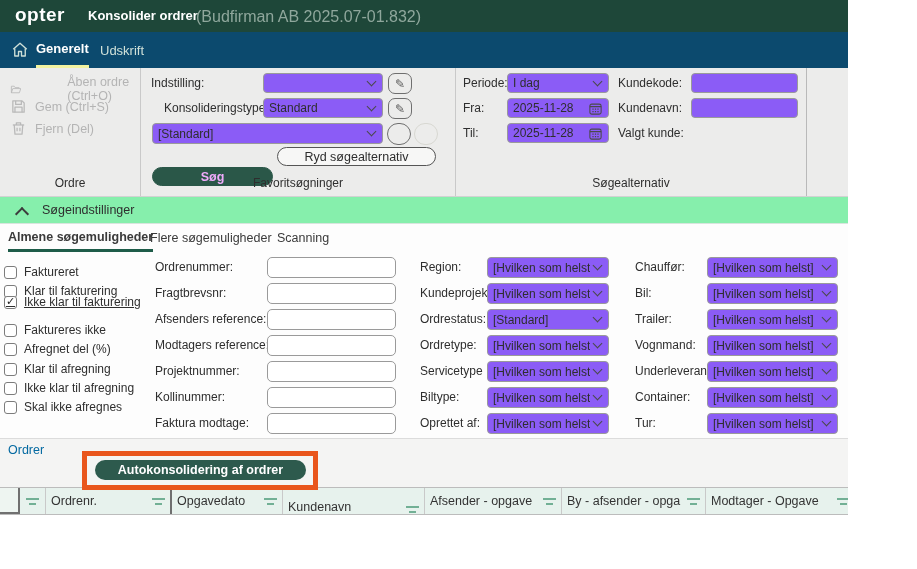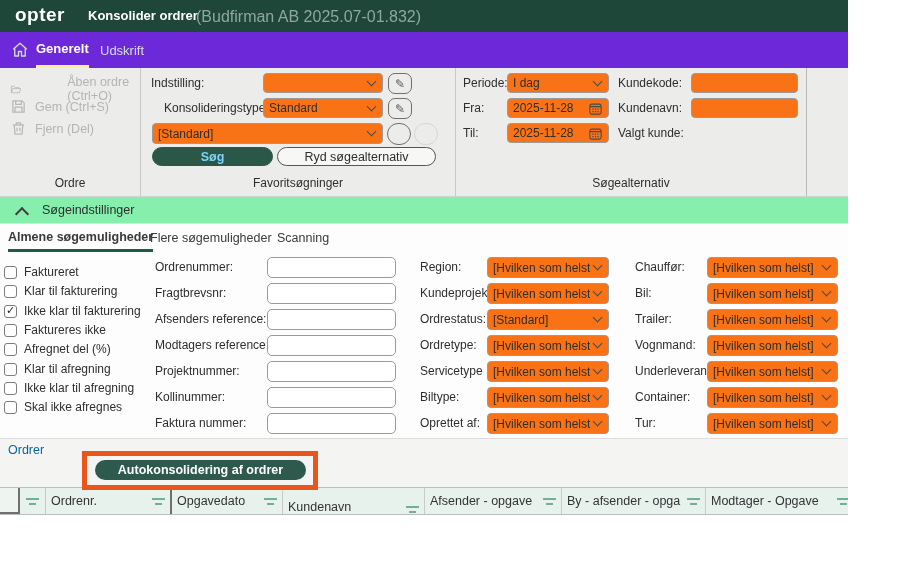--- a/index.html
+++ b/index.html
@@ -7,48 +7,48 @@
   body { font-family:"Liberation Sans", sans-serif; font-size:12px; color:#2e2e2e; }
   .app { position:relative; width:848px; height:569px; background:#fff; overflow:hidden; }
 
   
   .titlebar { position:absolute; left:0; top:0; width:917px; height:32px; background:#1e4739; }
   .logo { position:absolute; left:15px; top:4px; color:#fff; font-weight:bold; font-size:19px; letter-spacing:.5px; }
   .tb-title { position:absolute; left:88px; top:8px; color:#fff; font-weight:bold; font-size:13px; }
   .tb-sub { position:absolute; left:196px; top:8px; color:#8fa79c; font-size:16px; }
 
   
-  .tabbar { position:absolute; left:0; top:32px; width:917px; height:36px; background:#6d28d9; }
+  .tabbar { position:absolute; left:0; top:32px; width:917px; height:36px; background:#0c4a6e; }
   .home-ic { position:absolute; left:11px; top:9px; width:18px; height:18px; }
   .main-tab { position:absolute; top:0; height:36px; display:flex; align-items:center; color:#cfe0d8; font-size:13px; cursor:pointer; }
   .main-tab.active { color:#fff; font-weight:bold; border-bottom:3px solid #f2f2a0; }
 
   
   .toolbar { position:absolute; left:0; top:68px; width:917px; height:129px; background:#ececeb; border-bottom:1px solid #d2d2d2; }
   .panel { position:absolute; top:0; height:128px; }
   .panel-ordre   { left:0; width:141px; border-right:1px solid #c9c9c9; }
   .panel-favorit { left:141px; width:315px; border-right:1px solid #c9c9c9; }
   .panel-soge    { left:456px; width:351px; border-right:1px solid #b9b9b9; }
   .panel-footer { position:absolute; left:0; right:0; top:108px; text-align:center; color:#2e2e2e; font-size:12px; }
   .menu-item { position:absolute; left:10px; display:flex; align-items:center; gap:8px; color:#b4b4b4; font-size:12.5px; }
   .menu-item svg { width:17px; height:17px; }
   .frm-label { position:absolute; height:20px; line-height:20px; color:#2e2e2e; font-size:12px; white-space:nowrap; }
-  .ibox { position:absolute; height:20px; background:#f97316; border:1px solid #9a9a9a; border-radius:4px;
+  .ibox { position:absolute; height:20px; background:#8b5cf6; border:1px solid #9a9a9a; border-radius:4px;
           display:flex; align-items:center; padding:0 5px; font-size:12px; color:#2e2e2e; overflow:hidden; }
   .ibox .val { flex:1; white-space:nowrap; overflow:hidden; }
   .chev { width:7px; height:7px; border-right:1.6px solid #4a4a4a; border-bottom:1.6px solid #4a4a4a;
           transform:rotate(45deg); margin:-4px 2px 0 4px; flex:none; }
   .cal-ic { width:15px; height:14px; flex:none; margin-left:3px; }
   .sq-btn { position:absolute; width:24px; height:21px; background:#ececeb; border:1px solid #6f6f6f; border-radius:7px;
             display:flex; align-items:center; justify-content:center; font-size:12px; color:#555; cursor:pointer; }
   .round-btn { position:absolute; width:24px; height:22px; background:#ececeb; border:1px solid #6f6f6f; border-radius:11px; cursor:pointer; }
   .round-btn.faint { border-color:#d8d8d2; }
   .pill { position:absolute; height:19px; border-radius:10px; display:flex; align-items:center; justify-content:center;
           font-size:12.5px; cursor:pointer; }
-  .pill.green { background:#2a5748; color:#7dd3fc; font-weight:bold; border:1px solid #2a5748; }
+  .pill.green { background:#2a5748; color:#f0abfc; font-weight:bold; border:1px solid #2a5748;margin-top:20px; }
   .pill.white { background:#f7f7f6; color:#2e2e2e; border:1px solid #555; }
 
   
   .band { position:absolute; left:0; top:197px; width:917px; height:27px; background:#86efac; border-bottom:1px solid #d8e5de; }
   .band .chev-up { position:absolute; left:17px; top:12px; width:10px; height:10px;
                    border-left:2px solid #3c3c3c; border-top:2px solid #3c3c3c; transform:rotate(45deg); }
   .band-label { position:absolute; left:42px; top:6px; font-size:12.5px; color:#2e2e2e; }
 
   
   .stabs { position:absolute; left:0; top:224px; width:917px; height:29px; background:#fdfdfd; }
@@ -233,21 +233,21 @@
   <div class="scontent">
 
     <div class="cbx-row" style="top:11px;">
       <span class="cbx"></span>
       <span class="cbx-label">Faktureret</span>
     </div>
     <div class="cbx-row" style="top:30px;">
       <span class="cbx"></span>
       <span class="cbx-label">Klar til fakturering</span>
     </div>
-    <div class="cbx-row" style="top:50px;">
+    <div class="cbx-row" style="top:41px;text-decoration:underline;">
       <span class="cbx checked"></span>
       <span class="cbx-label">Ikke klar til fakturering</span>
     </div>
     <div class="cbx-row" style="top:69px;">
       <span class="cbx"></span>
       <span class="cbx-label">Faktureres ikke</span>
     </div>
     <div class="cbx-row" style="top:88px;">
       <span class="cbx"></span>
       <span class="cbx-label">Afregnet del (%)</span>
@@ -270,21 +270,21 @@
     <div class="fld-label" style="left:155px; top:30px;">Fragtbrevsnr:</div>
     <input class="txt-input" style="left: 267px; top: 30px;" value="">
     <div class="fld-label" style="left:155px; top:56px;">Afsenders reference:</div>
     <input class="txt-input" style="left: 267px; top: 56px;" value="">
     <div class="fld-label" style="left:155px; top:82px;">Modtagers reference:</div>
     <input class="txt-input" style="left: 267px; top: 82px;" value="">
     <div class="fld-label" style="left:155px; top:108px;">Projektnummer:</div>
     <input class="txt-input" style="left: 267px; top: 108px;" value="">
     <div class="fld-label" style="left:155px; top:134px;">Kollinummer:</div>
     <input class="txt-input" style="left: 267px; top: 134px;" value="">
-    <div class="fld-label" style="left:155px; top:160px;">Faktura nummer:</div>
+    <div class="fld-label" style="left:155px; top:160px;">Faktura modtage:</div>
     <input class="txt-input" style="left: 267px; top: 160px;" value="">
 
     <div class="fld-label" style="left:420px; top:4px;">Region:</div>
     <div class="ibox" style="left:487px; top:4px; width:122px; height:21px;">
       <span class="val">[Hvilken som helst]</span>
       <span class="chev"></span>
     </div>
     <div class="fld-label" style="left:420px; top:30px;">Kundeprojekt:</div>
     <div class="ibox" style="left:487px; top:30px; width:122px; height:21px;">
       <span class="val">[Hvilken som helst]</span>

